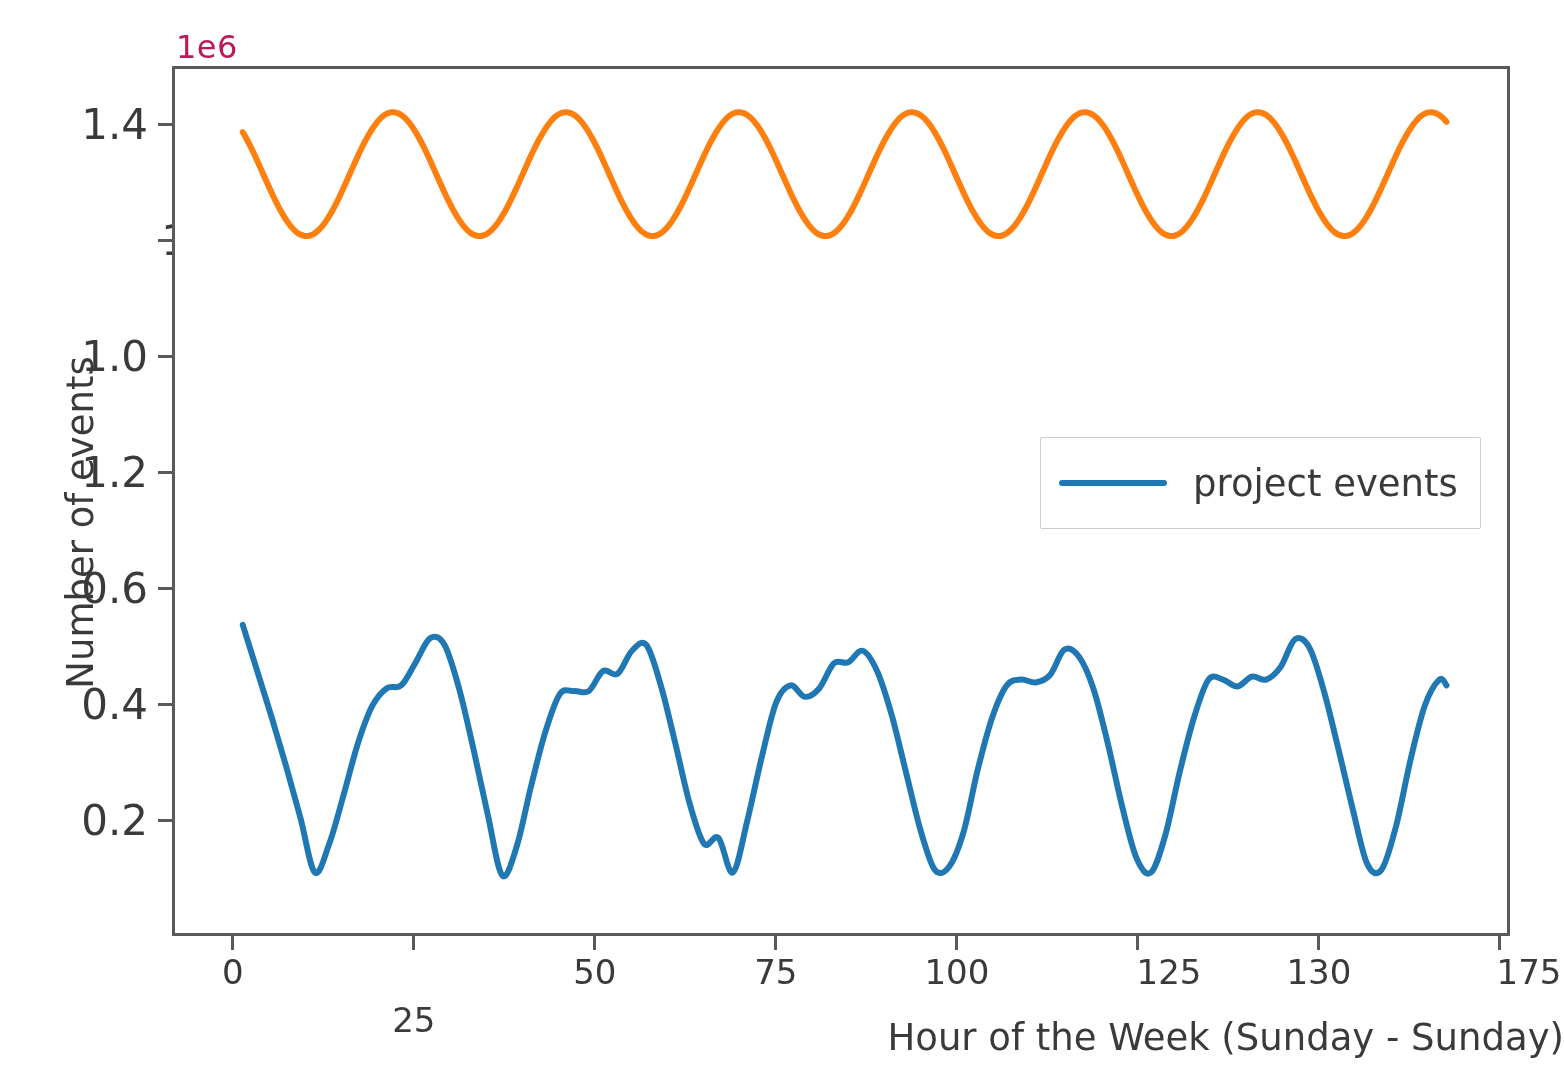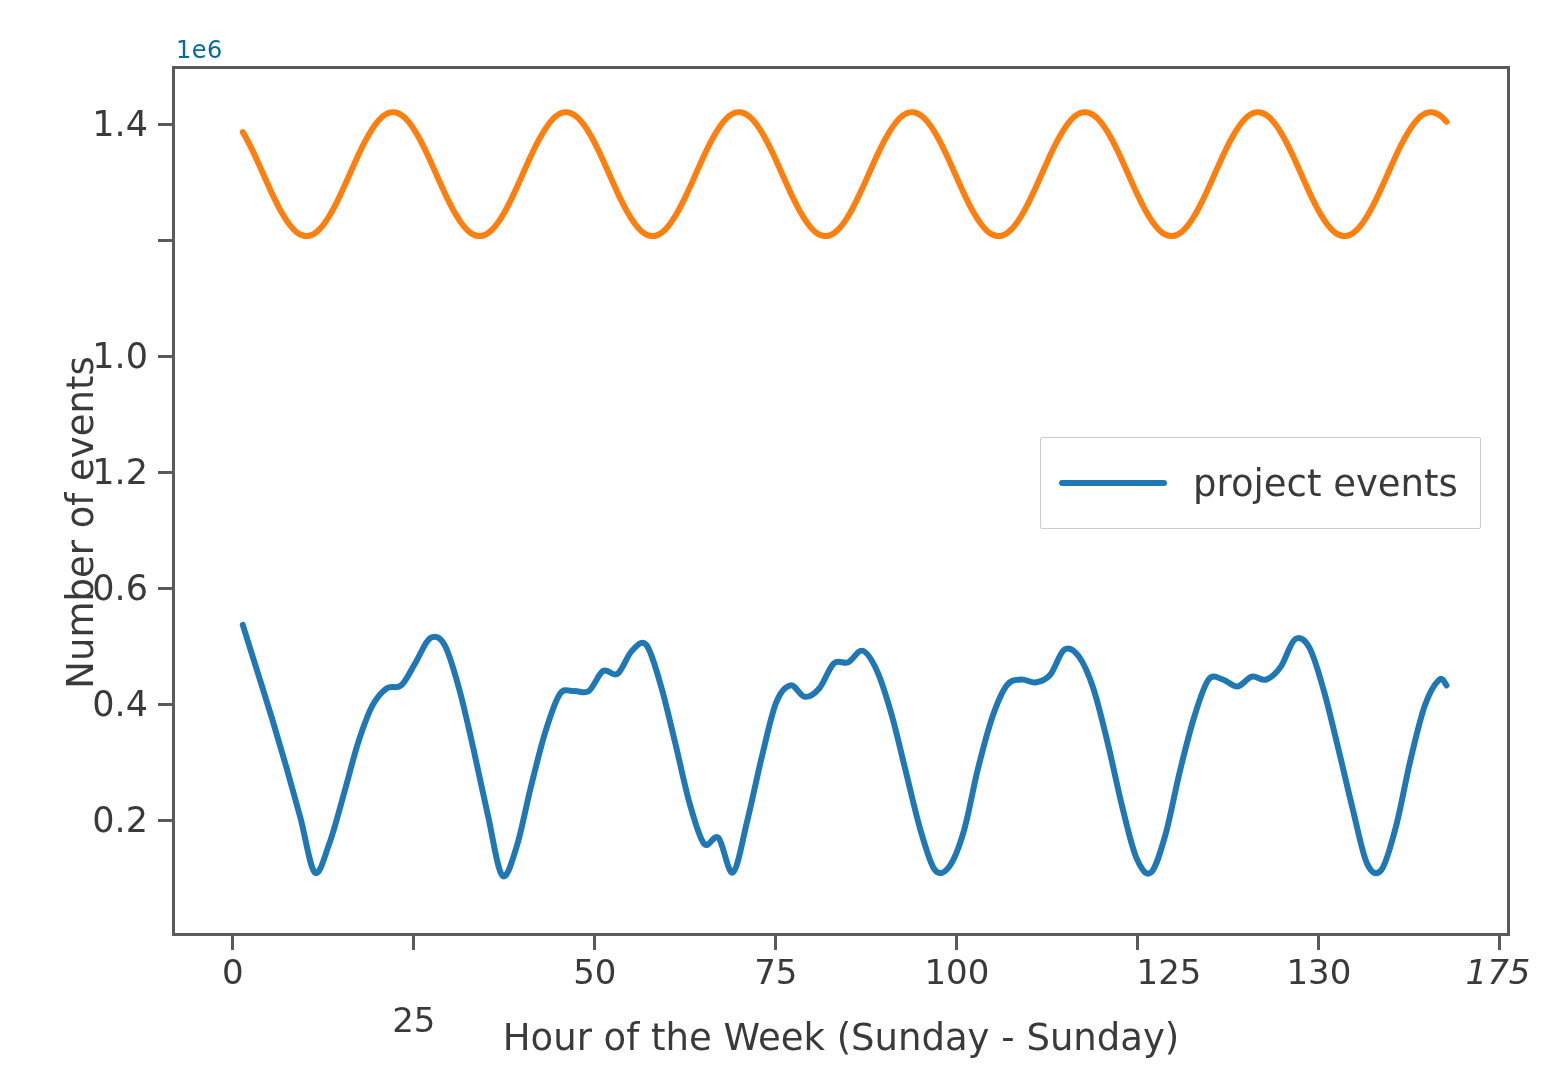--- a/index.html
+++ b/index.html
@@ -11,29 +11,29 @@
     position:absolute;
     left:172px;top:66px;width:1338px;height:870px;
     border:3px solid #5a5a5a;
     box-sizing:border-box;
     background:#ffffff;
   }
   #lines-svg{position:absolute;left:0;top:0;width:100%;height:100%;display:block;}
 
   
   #offset-text{
-    position:absolute;left:176px;top:36px;
-    font-size:24px;color:#0369a1;letter-spacing:0.5px;
+    position:absolute;left:176px;top:28px;
+    font-size:32px;color:#be185d;letter-spacing:0.5px;
     white-space:nowrap;
   }
 
   
   .ytick-label{
     position:absolute;right:1564px;
-    font-size:35px;color:#3a3a3a;
+    font-size:42px;color:#3a3a3a;
     text-align:right;white-space:nowrap;
     transform:translateY(-50%);
   }
   .ytick-mark{
     position:absolute;left:158px;width:14px;height:3px;background:#5a5a5a;
   }
 
   
   .xtick-label{
     position:absolute;top:952px;
@@ -41,21 +41,21 @@
     text-align:center;white-space:nowrap;
     transform:translateX(-50%);
   }
   .xtick-mark{
     position:absolute;top:936px;width:3px;height:14px;background:#5a5a5a;
   }
 
   
   #xlabel{
     position:absolute;left:0;top:1016px;width:1564px;
-    text-align:center;font-size:37px;color:#3a3a3a;
+    text-align:right;font-size:37px;color:#3a3a3a;
   }
   #xlabel span{ margin-left:118px; display:inline-block;}
   #ylabel{
     position:absolute;left:-355px;top:501px;width:870px;
     text-align:center;font-size:37px;color:#3a3a3a;
     transform:rotate(-90deg);transform-origin:center center;
   }
 
   
   #legend{
@@ -88,21 +88,21 @@
       <div class="ytick-label" style="right: 1416px; top: 124px;">1.4</div>
     </div>
   <div id="xtick-labels">
       <div class="xtick-label" style="left: 232.818px;">0</div>
       <div class="xtick-label" style="left: 413.825px; margin-top: 48px;">25</div>
       <div class="xtick-label" style="left: 594.831px;">50</div>
       <div class="xtick-label" style="left: 775.838px;">75</div>
       <div class="xtick-label" style="left: 956.844px;">100</div>
       <div class="xtick-label" style="left: 1169px;">125</div>
       <div class="xtick-label" style="left: 1318.86px;">130</div>
-      <div class="xtick-label" style="left: 1498px; font-style: italic;">175</div>
+      <div class="xtick-label" style="left: 1529px;">175</div>
     </div>
 
   <div id="plot-area">
     <svg id="lines-svg" viewBox="0 0 1338 870" preserveAspectRatio="none">
       <path id="path-spike-limits" fill="none" stroke="#ff7f0e" stroke-width="6" stroke-linecap="round" stroke-linejoin="round" d="M 68.06 63.65 C 68.66 64.71, 70.47 67.78, 71.68 70.00 C 72.89 72.22, 74.09 74.56, 75.30 76.96 C 76.51 79.37, 77.71 81.88, 78.92 84.42 C 80.13 86.97, 81.33 89.60, 82.54 92.25 C 83.75 94.90, 84.95 97.61, 86.16 100.31 C 87.37 103.01, 88.57 105.75, 89.78 108.46 C 90.99 111.17, 92.19 113.90, 93.40 116.57 C 94.61 119.24, 95.81 121.91, 97.02 124.50 C 98.23 127.08, 99.43 129.64, 100.64 132.10 C 101.85 134.56, 103.05 136.97, 104.26 139.26 C 105.47 141.55, 106.67 143.76, 107.88 145.84 C 109.09 147.93, 110.29 149.91, 111.50 151.75 C 112.71 153.58, 113.91 155.30, 115.12 156.86 C 116.33 158.42, 117.53 159.85, 118.74 161.10 C 119.95 162.36, 121.15 163.47, 122.36 164.40 C 123.57 165.33, 124.77 166.11, 125.98 166.70 C 127.19 167.29, 128.39 167.71, 129.60 167.95 C 130.81 168.19, 132.01 168.26, 133.22 168.15 C 134.43 168.03, 135.63 167.74, 136.84 167.27 C 138.05 166.81, 139.25 166.16, 140.46 165.35 C 141.67 164.54, 142.87 163.55, 144.08 162.40 C 145.29 161.26, 146.49 159.95, 147.70 158.49 C 148.91 157.04, 150.11 155.42, 151.32 153.68 C 152.53 151.94, 153.73 150.05, 154.94 148.05 C 156.15 146.06, 157.35 143.92, 158.56 141.70 C 159.77 139.48, 160.98 137.14, 162.18 134.74 C 163.39 132.33, 164.60 129.82, 165.80 127.28 C 167.01 124.73, 168.22 122.10, 169.42 119.45 C 170.63 116.80, 171.84 114.09, 173.04 111.39 C 174.25 108.69, 175.46 105.95, 176.66 103.24 C 177.87 100.53, 179.08 97.80, 180.28 95.13 C 181.49 92.46, 182.70 89.79, 183.90 87.20 C 185.11 84.62, 186.32 82.06, 187.52 79.60 C 188.73 77.14, 189.94 74.73, 191.14 72.44 C 192.35 70.15, 193.56 67.94, 194.76 65.86 C 195.97 63.77, 197.18 61.79, 198.38 59.95 C 199.59 58.12, 200.80 56.40, 202.00 54.84 C 203.21 53.28, 204.42 51.85, 205.62 50.60 C 206.83 49.34, 208.04 48.23, 209.24 47.30 C 210.45 46.37, 211.66 45.59, 212.86 45.00 C 214.07 44.41, 215.28 43.99, 216.48 43.75 C 217.69 43.51, 218.90 43.44, 220.10 43.55 C 221.31 43.67, 222.52 43.96, 223.72 44.43 C 224.93 44.89, 226.14 45.54, 227.34 46.35 C 228.55 47.16, 229.76 48.15, 230.96 49.30 C 232.17 50.44, 233.38 51.75, 234.58 53.21 C 235.79 54.66, 237.00 56.28, 238.20 58.02 C 239.41 59.76, 240.62 61.65, 241.82 63.65 C 243.03 65.64, 244.24 67.78, 245.44 70.00 C 246.65 72.22, 247.86 74.56, 249.06 76.96 C 250.27 79.37, 251.48 81.88, 252.69 84.42 C 253.89 86.97, 255.10 89.60, 256.31 92.25 C 257.51 94.90, 258.72 97.61, 259.93 100.31 C 261.13 103.01, 262.34 105.75, 263.55 108.46 C 264.75 111.17, 265.96 113.90, 267.17 116.57 C 268.37 119.24, 269.58 121.91, 270.79 124.50 C 271.99 127.08, 273.20 129.64, 274.41 132.10 C 275.61 134.56, 276.82 136.97, 278.03 139.26 C 279.23 141.55, 280.44 143.76, 281.65 145.84 C 282.85 147.93, 284.06 149.91, 285.27 151.75 C 286.47 153.58, 287.68 155.30, 288.89 156.86 C 290.09 158.42, 291.30 159.85, 292.51 161.10 C 293.71 162.36, 294.92 163.47, 296.13 164.40 C 297.33 165.33, 298.54 166.11, 299.75 166.70 C 300.95 167.29, 302.16 167.71, 303.37 167.95 C 304.57 168.19, 305.78 168.26, 306.99 168.15 C 308.19 168.03, 309.40 167.74, 310.61 167.27 C 311.81 166.81, 313.02 166.16, 314.23 165.35 C 315.43 164.54, 316.64 163.55, 317.85 162.40 C 319.05 161.26, 320.26 159.95, 321.47 158.49 C 322.67 157.04, 323.88 155.42, 325.09 153.68 C 326.29 151.94, 327.50 150.05, 328.71 148.05 C 329.91 146.06, 331.12 143.92, 332.33 141.70 C 333.53 139.48, 334.74 137.14, 335.95 134.74 C 337.15 132.33, 338.36 129.82, 339.57 127.28 C 340.77 124.73, 341.98 122.10, 343.19 119.45 C 344.40 116.80, 345.60 114.09, 346.81 111.39 C 348.02 108.69, 349.22 105.95, 350.43 103.24 C 351.64 100.53, 352.84 97.80, 354.05 95.13 C 355.26 92.46, 356.46 89.79, 357.67 87.20 C 358.88 84.62, 360.08 82.06, 361.29 79.60 C 362.50 77.14, 363.70 74.73, 364.91 72.44 C 366.12 70.15, 367.32 67.94, 368.53 65.86 C 369.74 63.77, 370.94 61.79, 372.15 59.95 C 373.36 58.12, 374.56 56.40, 375.77 54.84 C 376.98 53.28, 378.18 51.85, 379.39 50.60 C 380.60 49.34, 381.80 48.23, 383.01 47.30 C 384.22 46.37, 385.42 45.59, 386.63 45.00 C 387.84 44.41, 389.04 43.99, 390.25 43.75 C 391.46 43.51, 392.66 43.44, 393.87 43.55 C 395.08 43.67, 396.28 43.96, 397.49 44.43 C 398.70 44.89, 399.90 45.54, 401.11 46.35 C 402.32 47.16, 403.52 48.15, 404.73 49.30 C 405.94 50.44, 407.14 51.75, 408.35 53.21 C 409.56 54.66, 410.76 56.28, 411.97 58.02 C 413.18 59.76, 414.38 61.65, 415.59 63.65 C 416.80 65.64, 418.00 67.78, 419.21 70.00 C 420.42 72.22, 421.62 74.56, 422.83 76.96 C 424.04 79.37, 425.24 81.88, 426.45 84.42 C 427.66 86.97, 428.86 89.60, 430.07 92.25 C 431.28 94.90, 432.48 97.61, 433.69 100.31 C 434.90 103.01, 436.10 105.75, 437.31 108.46 C 438.52 111.17, 439.73 113.90, 440.93 116.57 C 442.14 119.24, 443.35 121.91, 444.55 124.50 C 445.76 127.08, 446.97 129.64, 448.17 132.10 C 449.38 134.56, 450.59 136.97, 451.79 139.26 C 453.00 141.55, 454.21 143.76, 455.41 145.84 C 456.62 147.93, 457.83 149.91, 459.03 151.75 C 460.24 153.58, 461.45 155.30, 462.65 156.86 C 463.86 158.42, 465.07 159.85, 466.27 161.10 C 467.48 162.36, 468.69 163.47, 469.89 164.40 C 471.10 165.33, 472.31 166.11, 473.51 166.70 C 474.72 167.29, 475.93 167.71, 477.13 167.95 C 478.34 168.19, 479.55 168.26, 480.75 168.15 C 481.96 168.03, 483.17 167.74, 484.37 167.27 C 485.58 166.81, 486.79 166.16, 487.99 165.35 C 489.20 164.54, 490.41 163.55, 491.61 162.40 C 492.82 161.26, 494.03 159.95, 495.23 158.49 C 496.44 157.04, 497.65 155.42, 498.85 153.68 C 500.06 151.94, 501.27 150.05, 502.47 148.05 C 503.68 146.06, 504.89 143.92, 506.09 141.70 C 507.30 139.48, 508.51 137.14, 509.71 134.74 C 510.92 132.33, 512.13 129.82, 513.33 127.28 C 514.54 124.73, 515.75 122.10, 516.95 119.45 C 518.16 116.80, 519.37 114.09, 520.57 111.39 C 521.78 108.69, 522.99 105.95, 524.19 103.24 C 525.40 100.53, 526.61 97.80, 527.81 95.13 C 529.02 92.46, 530.23 89.79, 531.44 87.20 C 532.64 84.62, 533.85 82.06, 535.06 79.60 C 536.26 77.14, 537.47 74.73, 538.68 72.44 C 539.88 70.15, 541.09 67.94, 542.30 65.86 C 543.50 63.77, 544.71 61.79, 545.92 59.95 C 547.12 58.12, 548.33 56.40, 549.54 54.84 C 550.74 53.28, 551.95 51.85, 553.16 50.60 C 554.36 49.34, 555.57 48.23, 556.78 47.30 C 557.98 46.37, 559.19 45.59, 560.40 45.00 C 561.60 44.41, 562.81 43.99, 564.02 43.75 C 565.22 43.51, 566.43 43.44, 567.64 43.55 C 568.84 43.67, 570.05 43.96, 571.26 44.43 C 572.46 44.89, 573.67 45.54, 574.88 46.35 C 576.08 47.16, 577.29 48.15, 578.50 49.30 C 579.70 50.44, 580.91 51.75, 582.12 53.21 C 583.32 54.66, 584.53 56.28, 585.74 58.02 C 586.94 59.76, 588.15 61.65, 589.36 63.65 C 590.56 65.64, 591.77 67.78, 592.98 70.00 C 594.18 72.22, 595.39 74.56, 596.60 76.96 C 597.80 79.37, 599.01 81.88, 600.22 84.42 C 601.42 86.97, 602.63 89.60, 603.84 92.25 C 605.04 94.90, 606.25 97.61, 607.46 100.31 C 608.66 103.01, 609.87 105.75, 611.08 108.46 C 612.28 111.17, 613.49 113.90, 614.70 116.57 C 615.90 119.24, 617.11 121.91, 618.32 124.50 C 619.52 127.08, 620.73 129.64, 621.94 132.10 C 623.15 134.56, 624.35 136.97, 625.56 139.26 C 626.77 141.55, 627.97 143.76, 629.18 145.84 C 630.39 147.93, 631.59 149.91, 632.80 151.75 C 634.01 153.58, 635.21 155.30, 636.42 156.86 C 637.63 158.42, 638.83 159.85, 640.04 161.10 C 641.25 162.36, 642.45 163.47, 643.66 164.40 C 644.87 165.33, 646.07 166.11, 647.28 166.70 C 648.49 167.29, 649.69 167.71, 650.90 167.95 C 652.11 168.19, 653.31 168.26, 654.52 168.15 C 655.73 168.03, 656.93 167.74, 658.14 167.27 C 659.35 166.81, 660.55 166.16, 661.76 165.35 C 662.97 164.54, 664.17 163.55, 665.38 162.40 C 666.59 161.26, 667.79 159.95, 669.00 158.49 C 670.21 157.04, 671.41 155.42, 672.62 153.68 C 673.83 151.94, 675.03 150.05, 676.24 148.05 C 677.45 146.06, 678.65 143.92, 679.86 141.70 C 681.07 139.48, 682.27 137.14, 683.48 134.74 C 684.69 132.33, 685.89 129.82, 687.10 127.28 C 688.31 124.73, 689.51 122.10, 690.72 119.45 C 691.93 116.80, 693.13 114.09, 694.34 111.39 C 695.55 108.69, 696.75 105.95, 697.96 103.24 C 699.17 100.53, 700.37 97.80, 701.58 95.13 C 702.79 92.46, 703.99 89.79, 705.20 87.20 C 706.41 84.62, 707.61 82.06, 708.82 79.60 C 710.03 77.14, 711.23 74.73, 712.44 72.44 C 713.65 70.15, 714.85 67.94, 716.06 65.86 C 717.27 63.77, 718.48 61.79, 719.68 59.95 C 720.89 58.12, 722.10 56.40, 723.30 54.84 C 724.51 53.28, 725.72 51.85, 726.92 50.60 C 728.13 49.34, 729.34 48.23, 730.54 47.30 C 731.75 46.37, 732.96 45.59, 734.16 45.00 C 735.37 44.41, 736.58 43.99, 737.78 43.75 C 738.99 43.51, 740.20 43.44, 741.40 43.55 C 742.61 43.67, 743.82 43.96, 745.02 44.43 C 746.23 44.89, 747.44 45.54, 748.64 46.35 C 749.85 47.16, 751.06 48.15, 752.26 49.30 C 753.47 50.44, 754.68 51.75, 755.88 53.21 C 757.09 54.66, 758.30 56.28, 759.50 58.02 C 760.71 59.76, 761.92 61.65, 763.12 63.65 C 764.33 65.64, 765.54 67.78, 766.74 70.00 C 767.95 72.22, 769.16 74.56, 770.36 76.96 C 771.57 79.37, 772.78 81.88, 773.98 84.42 C 775.19 86.97, 776.40 89.60, 777.60 92.25 C 778.81 94.90, 780.02 97.61, 781.22 100.31 C 782.43 103.01, 783.64 105.75, 784.84 108.46 C 786.05 111.17, 787.26 113.90, 788.46 116.57 C 789.67 119.24, 790.88 121.91, 792.08 124.50 C 793.29 127.08, 794.50 129.64, 795.70 132.10 C 796.91 134.56, 798.12 136.97, 799.32 139.26 C 800.53 141.55, 801.74 143.76, 802.94 145.84 C 804.15 147.93, 805.36 149.91, 806.56 151.75 C 807.77 153.58, 808.98 155.30, 810.19 156.86 C 811.39 158.42, 812.60 159.85, 813.81 161.10 C 815.01 162.36, 816.22 163.47, 817.43 164.40 C 818.63 165.33, 819.84 166.11, 821.05 166.70 C 822.25 167.29, 823.46 167.71, 824.67 167.95 C 825.87 168.19, 827.08 168.26, 828.29 168.15 C 829.49 168.03, 830.70 167.74, 831.91 167.27 C 833.11 166.81, 834.32 166.16, 835.53 165.35 C 836.73 164.54, 837.94 163.55, 839.15 162.40 C 840.35 161.26, 841.56 159.95, 842.77 158.49 C 843.97 157.04, 845.18 155.42, 846.39 153.68 C 847.59 151.94, 848.80 150.05, 850.01 148.05 C 851.21 146.06, 852.42 143.92, 853.63 141.70 C 854.83 139.48, 856.04 137.14, 857.25 134.74 C 858.45 132.33, 859.66 129.82, 860.87 127.28 C 862.07 124.73, 863.28 122.10, 864.49 119.45 C 865.69 116.80, 866.90 114.09, 868.11 111.39 C 869.31 108.69, 870.52 105.95, 871.73 103.24 C 872.93 100.53, 874.14 97.80, 875.35 95.13 C 876.55 92.46, 877.76 89.79, 878.97 87.20 C 880.17 84.62, 881.38 82.06, 882.59 79.60 C 883.79 77.14, 885.00 74.73, 886.21 72.44 C 887.41 70.15, 888.62 67.94, 889.83 65.86 C 891.03 63.77, 892.24 61.79, 893.45 59.95 C 894.65 58.12, 895.86 56.40, 897.07 54.84 C 898.27 53.28, 899.48 51.85, 900.69 50.60 C 901.90 49.34, 903.10 48.23, 904.31 47.30 C 905.52 46.37, 906.72 45.59, 907.93 45.00 C 909.14 44.41, 910.34 43.99, 911.55 43.75 C 912.76 43.51, 913.96 43.44, 915.17 43.55 C 916.38 43.67, 917.58 43.96, 918.79 44.43 C 920.00 44.89, 921.20 45.54, 922.41 46.35 C 923.62 47.16, 924.82 48.15, 926.03 49.30 C 927.24 50.44, 928.44 51.75, 929.65 53.21 C 930.86 54.66, 932.06 56.28, 933.27 58.02 C 934.48 59.76, 935.68 61.65, 936.89 63.65 C 938.10 65.64, 939.30 67.78, 940.51 70.00 C 941.72 72.22, 942.92 74.56, 944.13 76.96 C 945.34 79.37, 946.54 81.88, 947.75 84.42 C 948.96 86.97, 950.16 89.60, 951.37 92.25 C 952.58 94.90, 953.78 97.61, 954.99 100.31 C 956.20 103.01, 957.40 105.75, 958.61 108.46 C 959.82 111.17, 961.02 113.90, 962.23 116.57 C 963.44 119.24, 964.64 121.91, 965.85 124.50 C 967.06 127.08, 968.26 129.64, 969.47 132.10 C 970.68 134.56, 971.88 136.97, 973.09 139.26 C 974.30 141.55, 975.50 143.76, 976.71 145.84 C 977.92 147.93, 979.12 149.91, 980.33 151.75 C 981.54 153.58, 982.74 155.30, 983.95 156.86 C 985.16 158.42, 986.36 159.85, 987.57 161.10 C 988.78 162.36, 989.98 163.47, 991.19 164.40 C 992.40 165.33, 993.60 166.11, 994.81 166.70 C 996.02 167.29, 997.23 167.71, 998.43 167.95 C 999.64 168.19, 1000.85 168.26, 1002.05 168.15 C 1003.26 168.03, 1004.47 167.74, 1005.67 167.27 C 1006.88 166.81, 1008.09 166.16, 1009.29 165.35 C 1010.50 164.54, 1011.71 163.55, 1012.91 162.40 C 1014.12 161.26, 1015.33 159.95, 1016.53 158.49 C 1017.74 157.04, 1018.95 155.42, 1020.15 153.68 C 1021.36 151.94, 1022.57 150.05, 1023.77 148.05 C 1024.98 146.06, 1026.19 143.92, 1027.39 141.70 C 1028.60 139.48, 1029.81 137.14, 1031.01 134.74 C 1032.22 132.33, 1033.43 129.82, 1034.63 127.28 C 1035.84 124.73, 1037.05 122.10, 1038.25 119.45 C 1039.46 116.80, 1040.67 114.09, 1041.87 111.39 C 1043.08 108.69, 1044.29 105.95, 1045.49 103.24 C 1046.70 100.53, 1047.91 97.80, 1049.11 95.13 C 1050.32 92.46, 1051.53 89.79, 1052.73 87.20 C 1053.94 84.62, 1055.15 82.06, 1056.35 79.60 C 1057.56 77.14, 1058.77 74.73, 1059.97 72.44 C 1061.18 70.15, 1062.39 67.94, 1063.59 65.86 C 1064.80 63.77, 1066.01 61.79, 1067.21 59.95 C 1068.42 58.12, 1069.63 56.40, 1070.83 54.84 C 1072.04 53.28, 1073.25 51.85, 1074.45 50.60 C 1075.66 49.34, 1076.87 48.23, 1078.07 47.30 C 1079.28 46.37, 1080.49 45.59, 1081.69 45.00 C 1082.90 44.41, 1084.11 43.99, 1085.31 43.75 C 1086.52 43.51, 1087.73 43.44, 1088.94 43.55 C 1090.14 43.67, 1091.35 43.96, 1092.56 44.43 C 1093.76 44.89, 1094.97 45.54, 1096.18 46.35 C 1097.38 47.16, 1098.59 48.15, 1099.80 49.30 C 1101.00 50.44, 1102.21 51.75, 1103.42 53.21 C 1104.62 54.66, 1105.83 56.28, 1107.04 58.02 C 1108.24 59.76, 1109.45 61.65, 1110.66 63.65 C 1111.86 65.64, 1113.07 67.78, 1114.28 70.00 C 1115.48 72.22, 1116.69 74.56, 1117.90 76.96 C 1119.10 79.37, 1120.31 81.88, 1121.52 84.42 C 1122.72 86.97, 1123.93 89.60, 1125.14 92.25 C 1126.34 94.90, 1127.55 97.61, 1128.76 100.31 C 1129.96 103.01, 1131.17 105.75, 1132.38 108.46 C 1133.58 111.17, 1134.79 113.90, 1136.00 116.57 C 1137.20 119.24, 1138.41 121.91, 1139.62 124.50 C 1140.82 127.08, 1142.03 129.64, 1143.24 132.10 C 1144.44 134.56, 1145.65 136.97, 1146.86 139.26 C 1148.06 141.55, 1149.27 143.76, 1150.48 145.84 C 1151.68 147.93, 1152.89 149.91, 1154.10 151.75 C 1155.30 153.58, 1156.51 155.30, 1157.72 156.86 C 1158.92 158.42, 1160.13 159.85, 1161.34 161.10 C 1162.54 162.36, 1163.75 163.47, 1164.96 164.40 C 1166.16 165.33, 1167.37 166.11, 1168.58 166.70 C 1169.78 167.29, 1170.99 167.71, 1172.20 167.95 C 1173.40 168.19, 1174.61 168.26, 1175.82 168.15 C 1177.02 168.03, 1178.23 167.74, 1179.44 167.27 C 1180.65 166.81, 1181.85 166.16, 1183.06 165.35 C 1184.27 164.54, 1185.47 163.55, 1186.68 162.40 C 1187.89 161.26, 1189.09 159.95, 1190.30 158.49 C 1191.51 157.04, 1192.71 155.42, 1193.92 153.68 C 1195.13 151.94, 1196.33 150.05, 1197.54 148.05 C 1198.75 146.06, 1199.95 143.92, 1201.16 141.70 C 1202.37 139.48, 1203.57 137.14, 1204.78 134.74 C 1205.99 132.33, 1207.19 129.82, 1208.40 127.28 C 1209.61 124.73, 1210.81 122.10, 1212.02 119.45 C 1213.23 116.80, 1214.43 114.09, 1215.64 111.39 C 1216.85 108.69, 1218.05 105.95, 1219.26 103.24 C 1220.47 100.53, 1221.67 97.80, 1222.88 95.13 C 1224.09 92.46, 1225.29 89.79, 1226.50 87.20 C 1227.71 84.62, 1228.91 82.06, 1230.12 79.60 C 1231.33 77.14, 1232.53 74.73, 1233.74 72.44 C 1234.95 70.15, 1236.15 67.94, 1237.36 65.86 C 1238.57 63.77, 1239.77 61.79, 1240.98 59.95 C 1242.19 58.12, 1243.39 56.40, 1244.60 54.84 C 1245.81 53.28, 1247.01 51.85, 1248.22 50.60 C 1249.43 49.34, 1250.63 48.23, 1251.84 47.30 C 1253.05 46.37, 1254.25 45.59, 1255.46 45.00 C 1256.67 44.41, 1257.87 43.99, 1259.08 43.75 C 1260.29 43.51, 1261.49 43.44, 1262.70 43.55 C 1263.91 43.67, 1265.11 43.96, 1266.32 44.43 C 1267.53 44.89, 1268.73 45.54, 1269.94 46.35 C 1271.15 47.16, 1272.35 48.15, 1273.56 49.30 C 1274.77 50.44, 1276.58 52.55, 1277.18 53.21"></path>
       <path id="path-project-events" fill="none" stroke="#1f77b4" stroke-width="6" stroke-linecap="round" stroke-linejoin="round" d="M 68.06 559.70 C 70.47 567.43, 77.71 590.63, 82.54 606.10 C 87.37 621.57, 92.19 636.55, 97.02 652.50 C 101.85 668.45, 106.67 684.88, 111.50 701.80 C 116.33 718.72, 121.15 736.12, 125.98 754.00 C 130.81 771.88, 135.63 804.75, 140.46 809.10 C 145.29 813.45, 150.11 793.15, 154.94 780.10 C 159.77 767.05, 164.60 747.72, 169.42 730.80 C 174.25 713.88, 179.08 693.58, 183.90 678.60 C 188.73 663.62, 193.56 650.08, 198.38 640.90 C 203.21 631.72, 208.04 626.88, 212.86 623.50 C 217.69 620.12, 222.52 624.95, 227.34 620.60 C 232.17 616.25, 237.00 605.33, 241.82 597.40 C 246.65 589.47, 251.48 575.94, 256.31 573.04 C 261.13 570.14, 265.96 571.59, 270.79 580.00 C 275.61 588.41, 280.44 606.10, 285.27 623.50 C 290.09 640.90, 294.92 663.13, 299.75 684.40 C 304.57 705.67, 309.40 729.83, 314.23 751.10 C 319.05 772.37, 323.88 806.68, 328.71 812.00 C 333.53 817.32, 338.36 797.98, 343.19 783.00 C 348.02 768.02, 352.84 741.43, 357.67 722.10 C 362.50 702.77, 367.32 682.47, 372.15 667.00 C 376.98 651.53, 381.80 636.07, 386.63 629.30 C 391.46 622.53, 396.28 626.88, 401.11 626.40 C 405.94 625.92, 410.76 629.78, 415.59 626.40 C 420.42 623.02, 425.24 609.00, 430.07 606.10 C 434.90 603.20, 439.73 612.38, 444.55 609.00 C 449.38 605.62, 454.21 590.63, 459.03 585.80 C 463.86 580.97, 468.69 574.20, 473.51 580.00 C 478.34 585.80, 483.17 604.17, 487.99 620.60 C 492.82 637.03, 497.65 658.78, 502.47 678.60 C 507.30 698.42, 512.13 722.58, 516.95 739.50 C 521.78 756.42, 526.61 774.30, 531.44 780.10 C 536.26 785.90, 541.09 769.47, 545.92 774.30 C 550.74 779.13, 555.57 812.00, 560.40 809.10 C 565.22 806.20, 570.05 776.23, 574.88 756.90 C 579.70 737.57, 584.53 712.92, 589.36 693.10 C 594.18 673.28, 599.01 650.08, 603.84 638.00 C 608.66 625.92, 613.49 621.57, 618.32 620.60 C 623.15 619.63, 627.97 631.72, 632.80 632.20 C 637.63 632.68, 642.45 629.11, 647.28 623.50 C 652.11 617.89, 656.93 602.91, 661.76 598.56 C 666.59 594.21, 671.41 599.53, 676.24 597.40 C 681.07 595.27, 685.89 584.35, 690.72 585.80 C 695.55 587.25, 700.37 595.47, 705.20 606.10 C 710.03 616.73, 714.85 632.68, 719.68 649.60 C 724.51 666.52, 729.34 688.27, 734.16 707.60 C 738.99 726.93, 743.82 749.17, 748.64 765.60 C 753.47 782.03, 758.30 799.92, 763.12 806.20 C 767.95 812.48, 772.78 809.58, 777.60 803.30 C 782.43 797.02, 787.26 784.93, 792.08 768.50 C 796.91 752.07, 801.74 724.03, 806.56 704.70 C 811.39 685.37, 816.22 666.52, 821.05 652.50 C 825.87 638.48, 830.70 626.88, 835.53 620.60 C 840.35 614.32, 845.18 615.28, 850.01 614.80 C 854.83 614.32, 859.66 618.47, 864.49 617.70 C 869.31 616.93, 874.14 615.67, 878.97 610.16 C 883.79 604.65, 888.62 587.73, 893.45 584.64 C 898.27 581.55, 903.10 585.12, 907.93 591.60 C 912.76 598.08, 917.58 609.00, 922.41 623.50 C 927.24 638.00, 932.06 658.78, 936.89 678.60 C 941.72 698.42, 946.54 723.07, 951.37 742.40 C 956.20 761.73, 961.02 783.48, 965.85 794.60 C 970.68 805.72, 975.50 812.97, 980.33 809.10 C 985.16 805.23, 989.98 788.32, 994.81 771.40 C 999.64 754.48, 1004.47 727.42, 1009.29 707.60 C 1014.12 687.78, 1018.95 667.97, 1023.77 652.50 C 1028.60 637.03, 1033.43 621.08, 1038.25 614.80 C 1043.08 608.52, 1047.91 613.64, 1052.73 614.80 C 1057.56 615.96, 1062.39 622.24, 1067.21 621.76 C 1072.04 621.28, 1076.87 613.06, 1081.69 611.90 C 1086.52 610.74, 1091.35 616.44, 1096.18 614.80 C 1101.00 613.16, 1105.83 608.81, 1110.66 602.04 C 1115.48 595.27, 1120.31 577.39, 1125.14 574.20 C 1129.96 571.01, 1134.79 574.20, 1139.62 582.90 C 1144.44 591.60, 1149.27 609.48, 1154.10 626.40 C 1158.92 643.32, 1163.75 664.58, 1168.58 684.40 C 1173.40 704.22, 1178.23 725.97, 1183.06 745.30 C 1187.89 764.63, 1192.71 790.25, 1197.54 800.40 C 1202.37 810.55, 1207.19 812.48, 1212.02 806.20 C 1216.85 799.92, 1221.67 781.07, 1226.50 762.70 C 1231.33 744.33, 1236.15 716.30, 1240.98 696.00 C 1245.81 675.70, 1250.63 654.43, 1255.46 640.90 C 1260.29 627.37, 1266.32 618.18, 1269.94 614.80 C 1273.56 611.42, 1275.98 619.63, 1277.18 620.60"></path>
     </svg>
   </div>
 
   <div id="legend">

